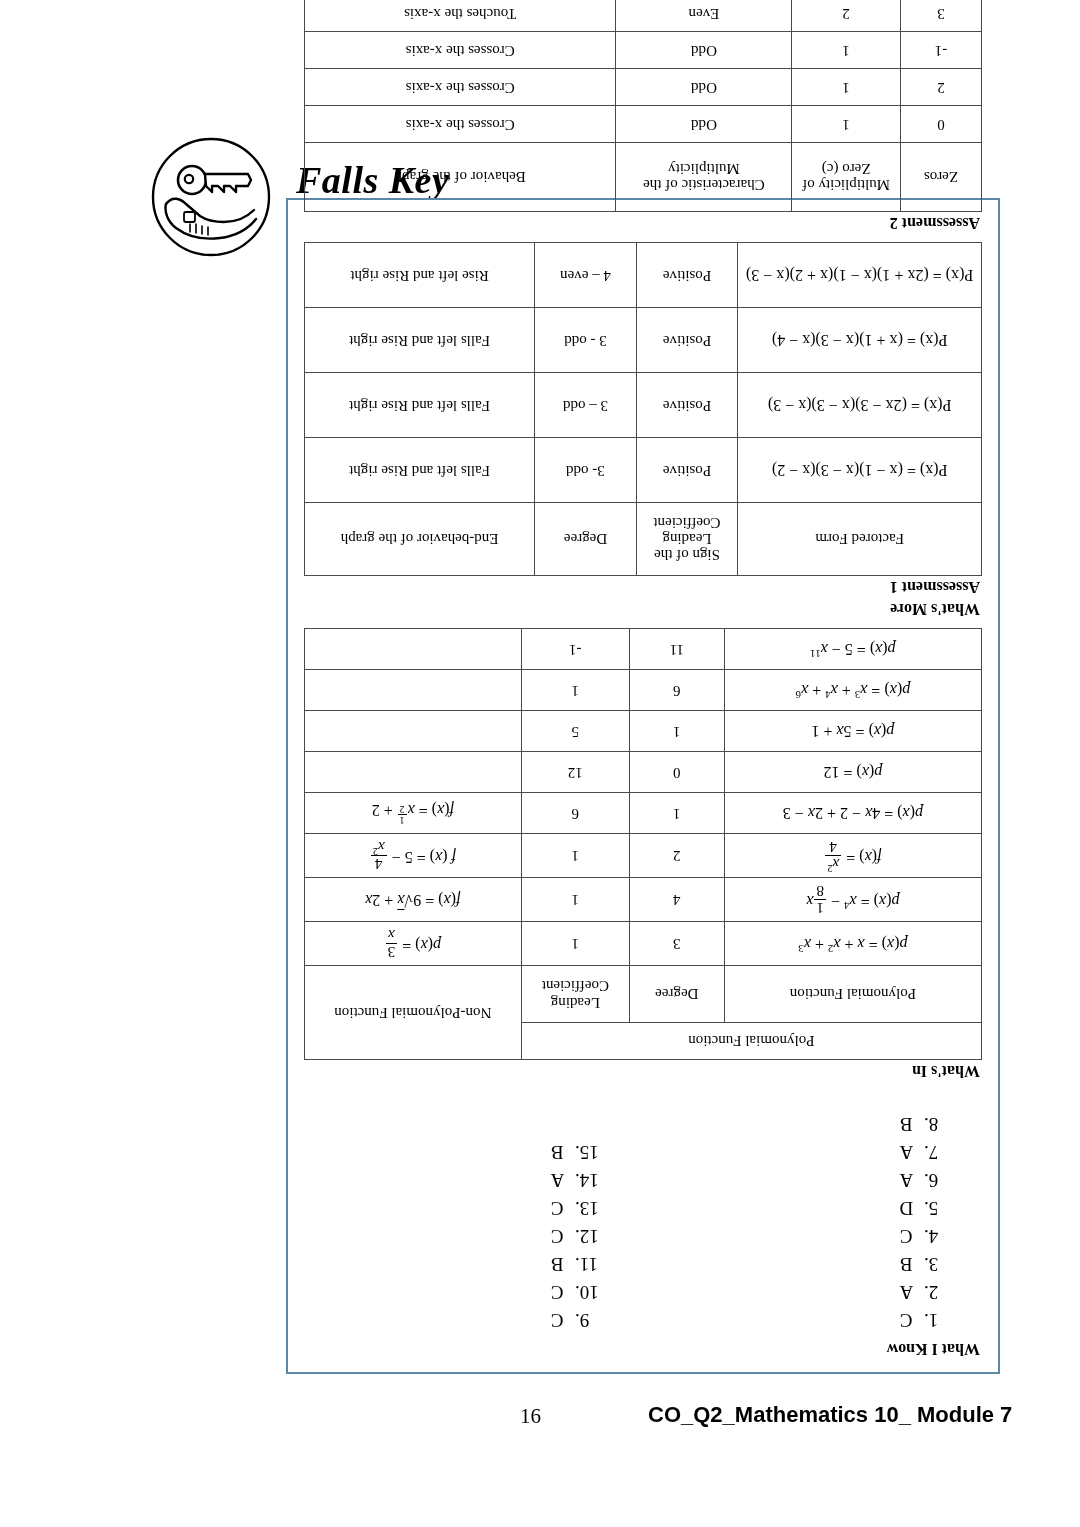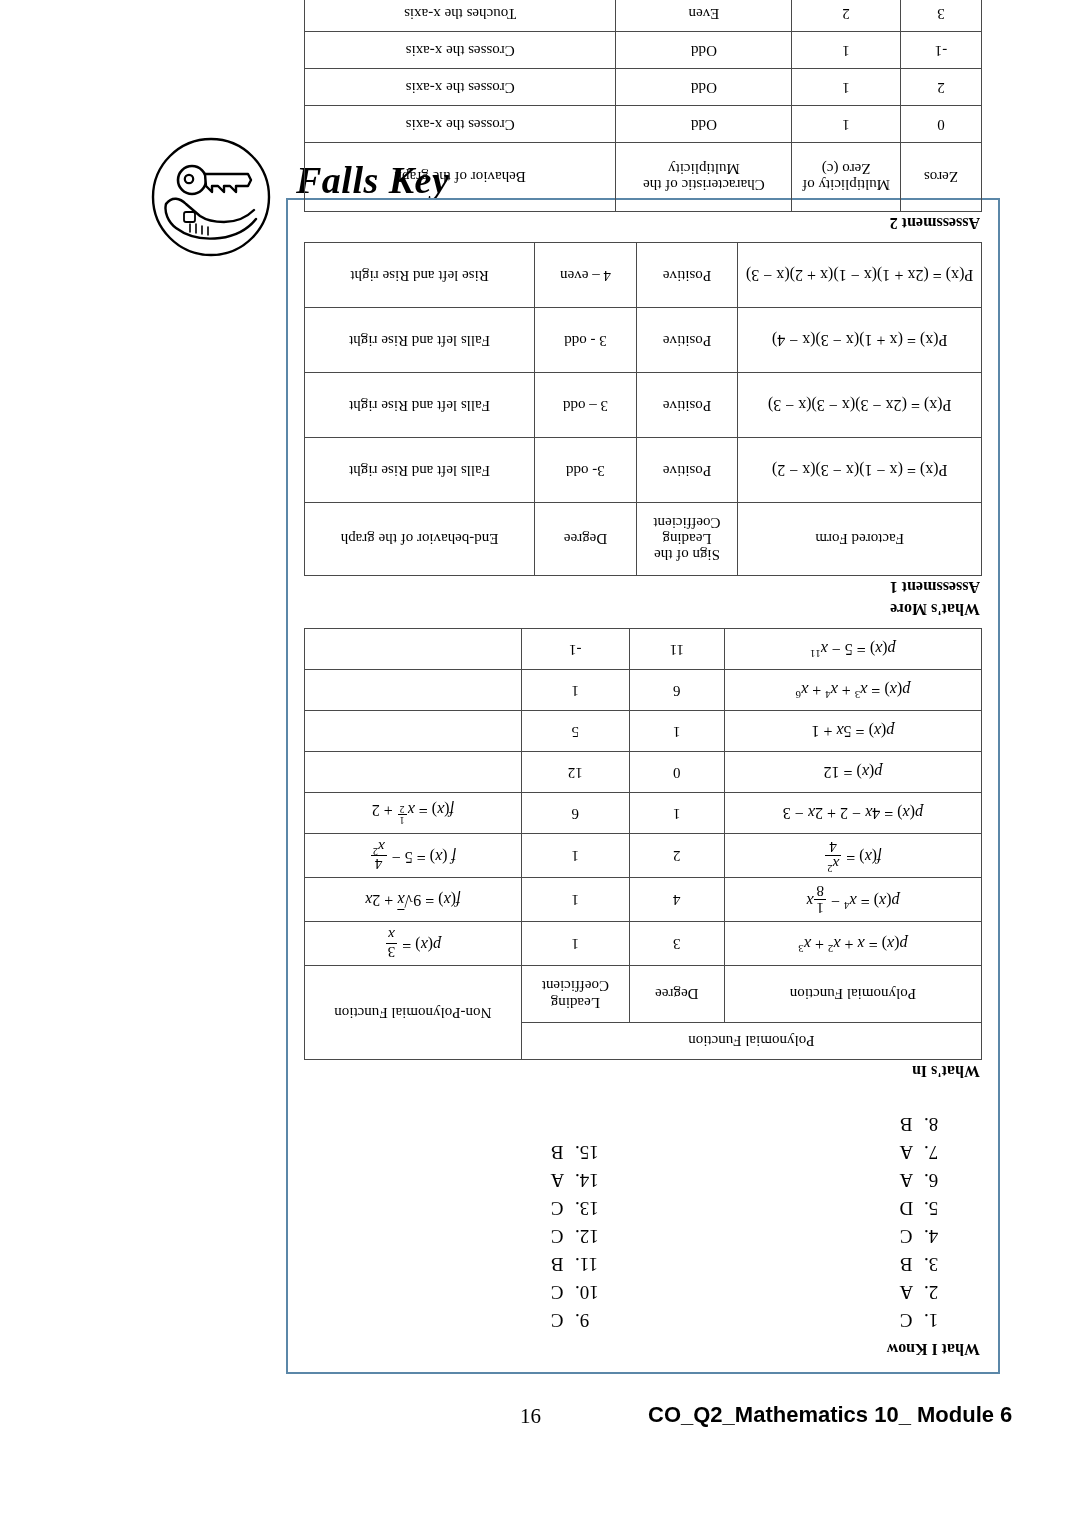--- a/index.html
+++ b/index.html
@@ -418,14 +418,14 @@
           </tr>
         </tbody>
       </table>
 
     </div>
   </div>
 </div>
 
 <div id="footer">
   <div id="page-number">16</div>
-  <div id="footer-module">CO_Q2_Mathematics 10_ Module 6</div>
+  <div id="footer-module">CO_Q2_Mathematics 10_ Module 7</div>
 </div>
 
 </body></html>

